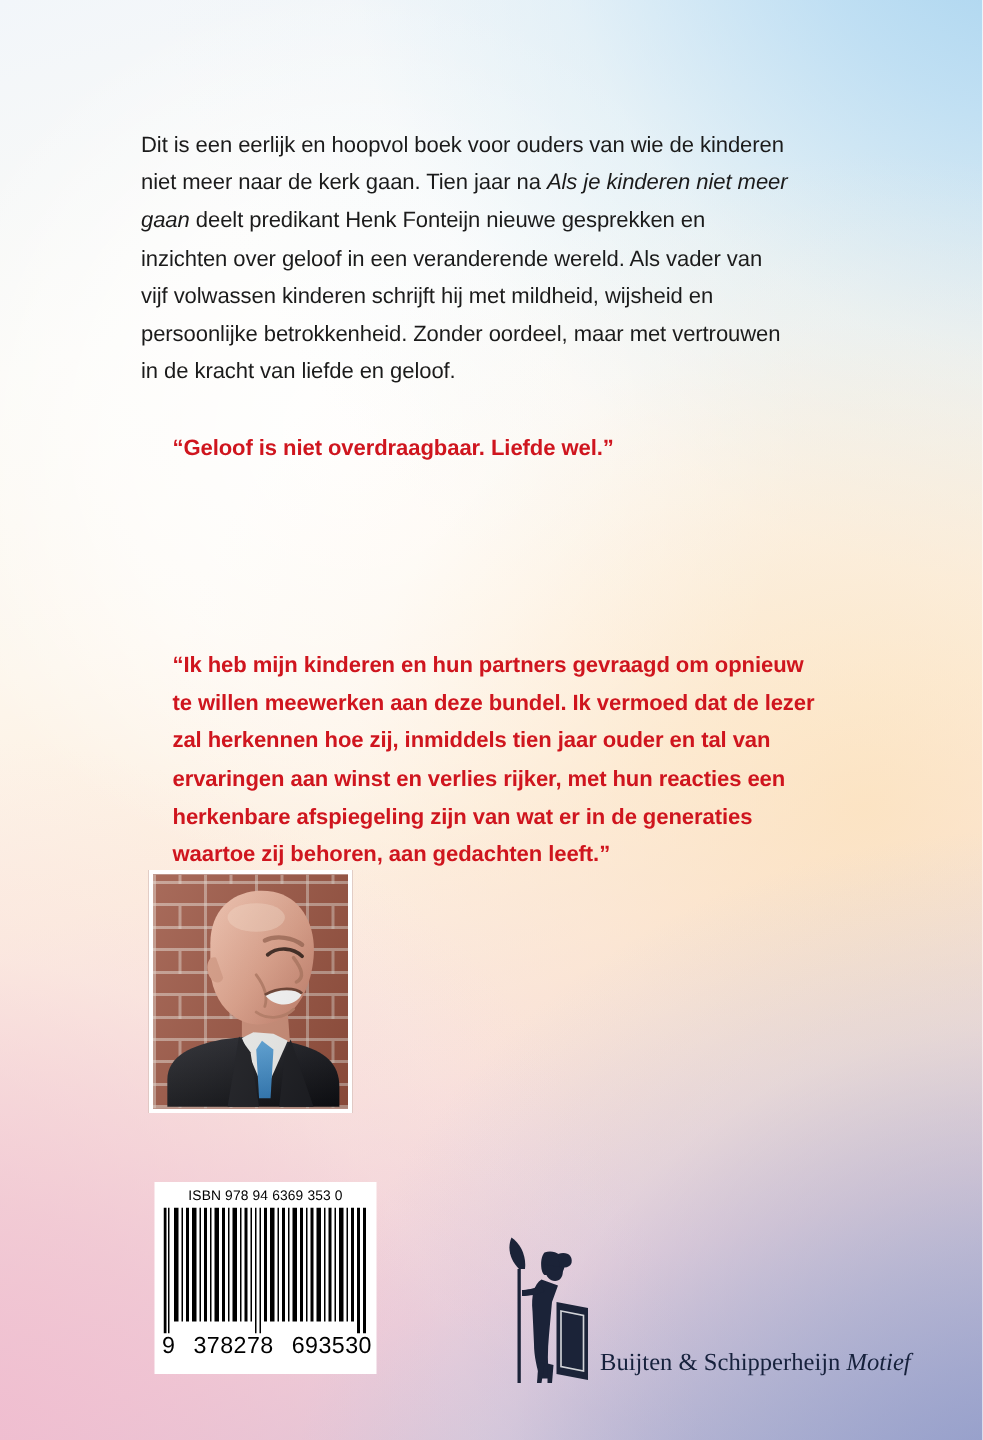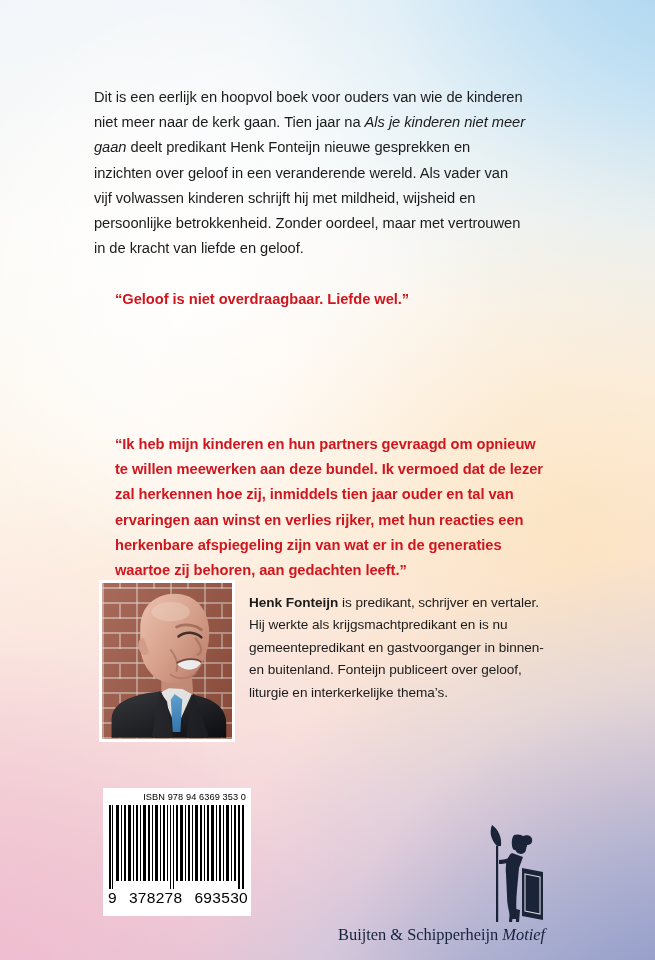--- a/index.html
+++ b/index.html
@@ -164,21 +164,21 @@
     position: absolute;
     left: 103px;
     top: 788px;
     width: 148px;
     height: 128px;
     background: #ffffff;
     padding: 4px 5px 3px 5px;
     box-sizing: border-box;
   }
   #isbn-text {
-    text-align: right;
+    text-align: center;
     font-size: 9.2px;
     color: #000;
     letter-spacing: 0.1px;
     line-height: 11px;
     white-space: nowrap;
   }
   #barcode-bars {
     margin: 2px auto 0 auto;
     width: 136px;
     height: 84px;
@@ -195,21 +195,20 @@
     letter-spacing: 0.3px;
   }
 
   
   #publisher {
     position: absolute;
     left: 332px;
     top: 824px;
     display: flex;
     align-items: flex-end;
-    flex-direction: column;
   }
   #publisher-mark { width: 62px; height: 100px; display: block; }
   #publisher-text {
     margin-left: 6px;
     margin-bottom: 6px;
     font-family: "Liberation Serif", serif;
     color: #16213c;
     font-size: 16.4px;
     line-height: 21px;
     white-space: nowrap;
@@ -285,21 +284,20 @@
         <path d="M78 84 C88 78 100 79 104 83 C100 92 86 94 78 84 Z" fill="#ffffff"></path>
         <path d="M78 84 C88 78 100 79 104 83" stroke="#6d4030" stroke-width="1.8" fill="none"></path>
 
         <path d="M72 96 C80 102 92 100 98 94" stroke="#bd8068" stroke-width="2" fill="none" stroke-linecap="round"></path>
 
         <ellipse cx="72" cy="30" rx="20" ry="10" fill="#f6d2bd" opacity="0.55"></ellipse>
       </svg>
       <div class="photo-shade"></div>
     </div>
 
-    <p id="author-bio"><span class="name">Henk Fonteijn</span><span> is predikant, schrijver en vertaler. Hij werkte als krijgsmachtpredikant en is nu gemeentepredikant en gastvoorganger in binnen- en buitenland. Fonteijn publiceert over geloof, liturgie en interkerkelijke thema’s.</span></p>
 
     <div id="barcode-block">
       <div id="isbn-text">ISBN 978 94 6369 353 0</div>
       <svg id="barcode-bars" viewBox="0 0 136 84" preserveAspectRatio="none">
         <rect x="0" y="0" width="2" height="84" fill="#000"></rect>
         <rect x="3" y="0" width="1" height="84" fill="#000"></rect>
         <rect x="7" y="0" width="3" height="76" fill="#000"></rect>
         <rect x="12" y="0" width="1" height="76" fill="#000"></rect>
         <rect x="15" y="0" width="2" height="76" fill="#000"></rect>
         <rect x="19" y="0" width="3" height="76" fill="#000"></rect>

